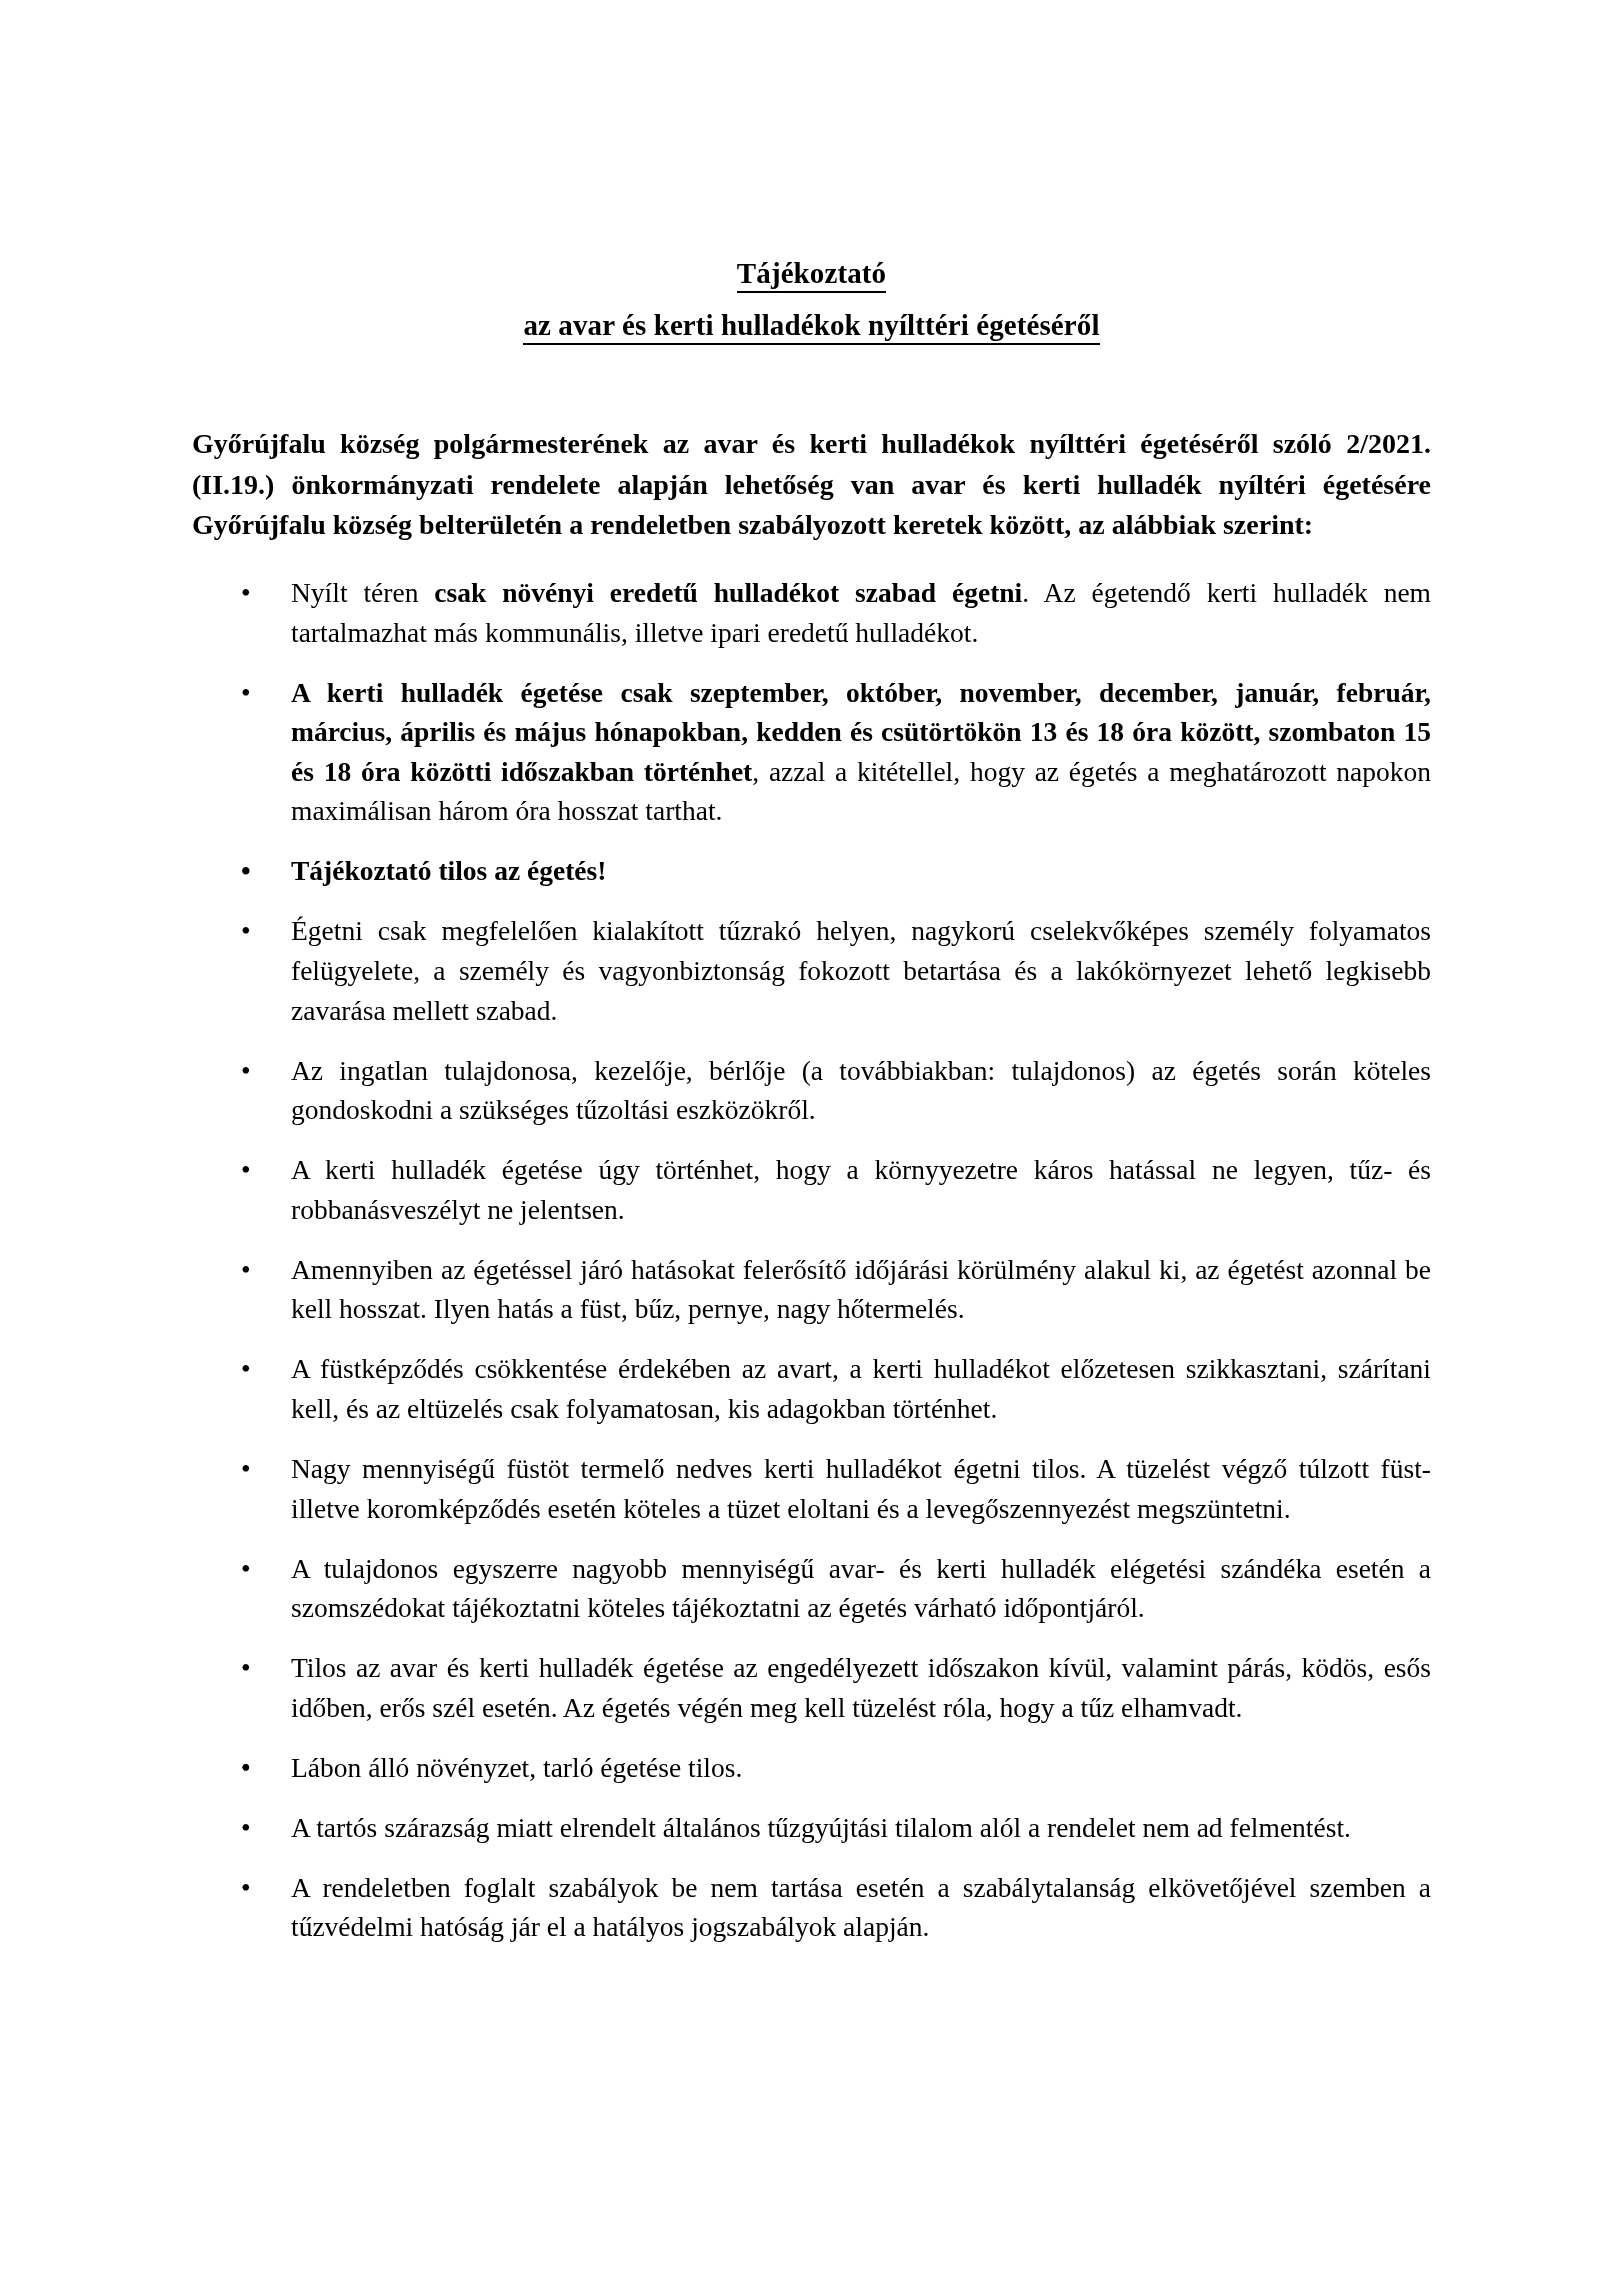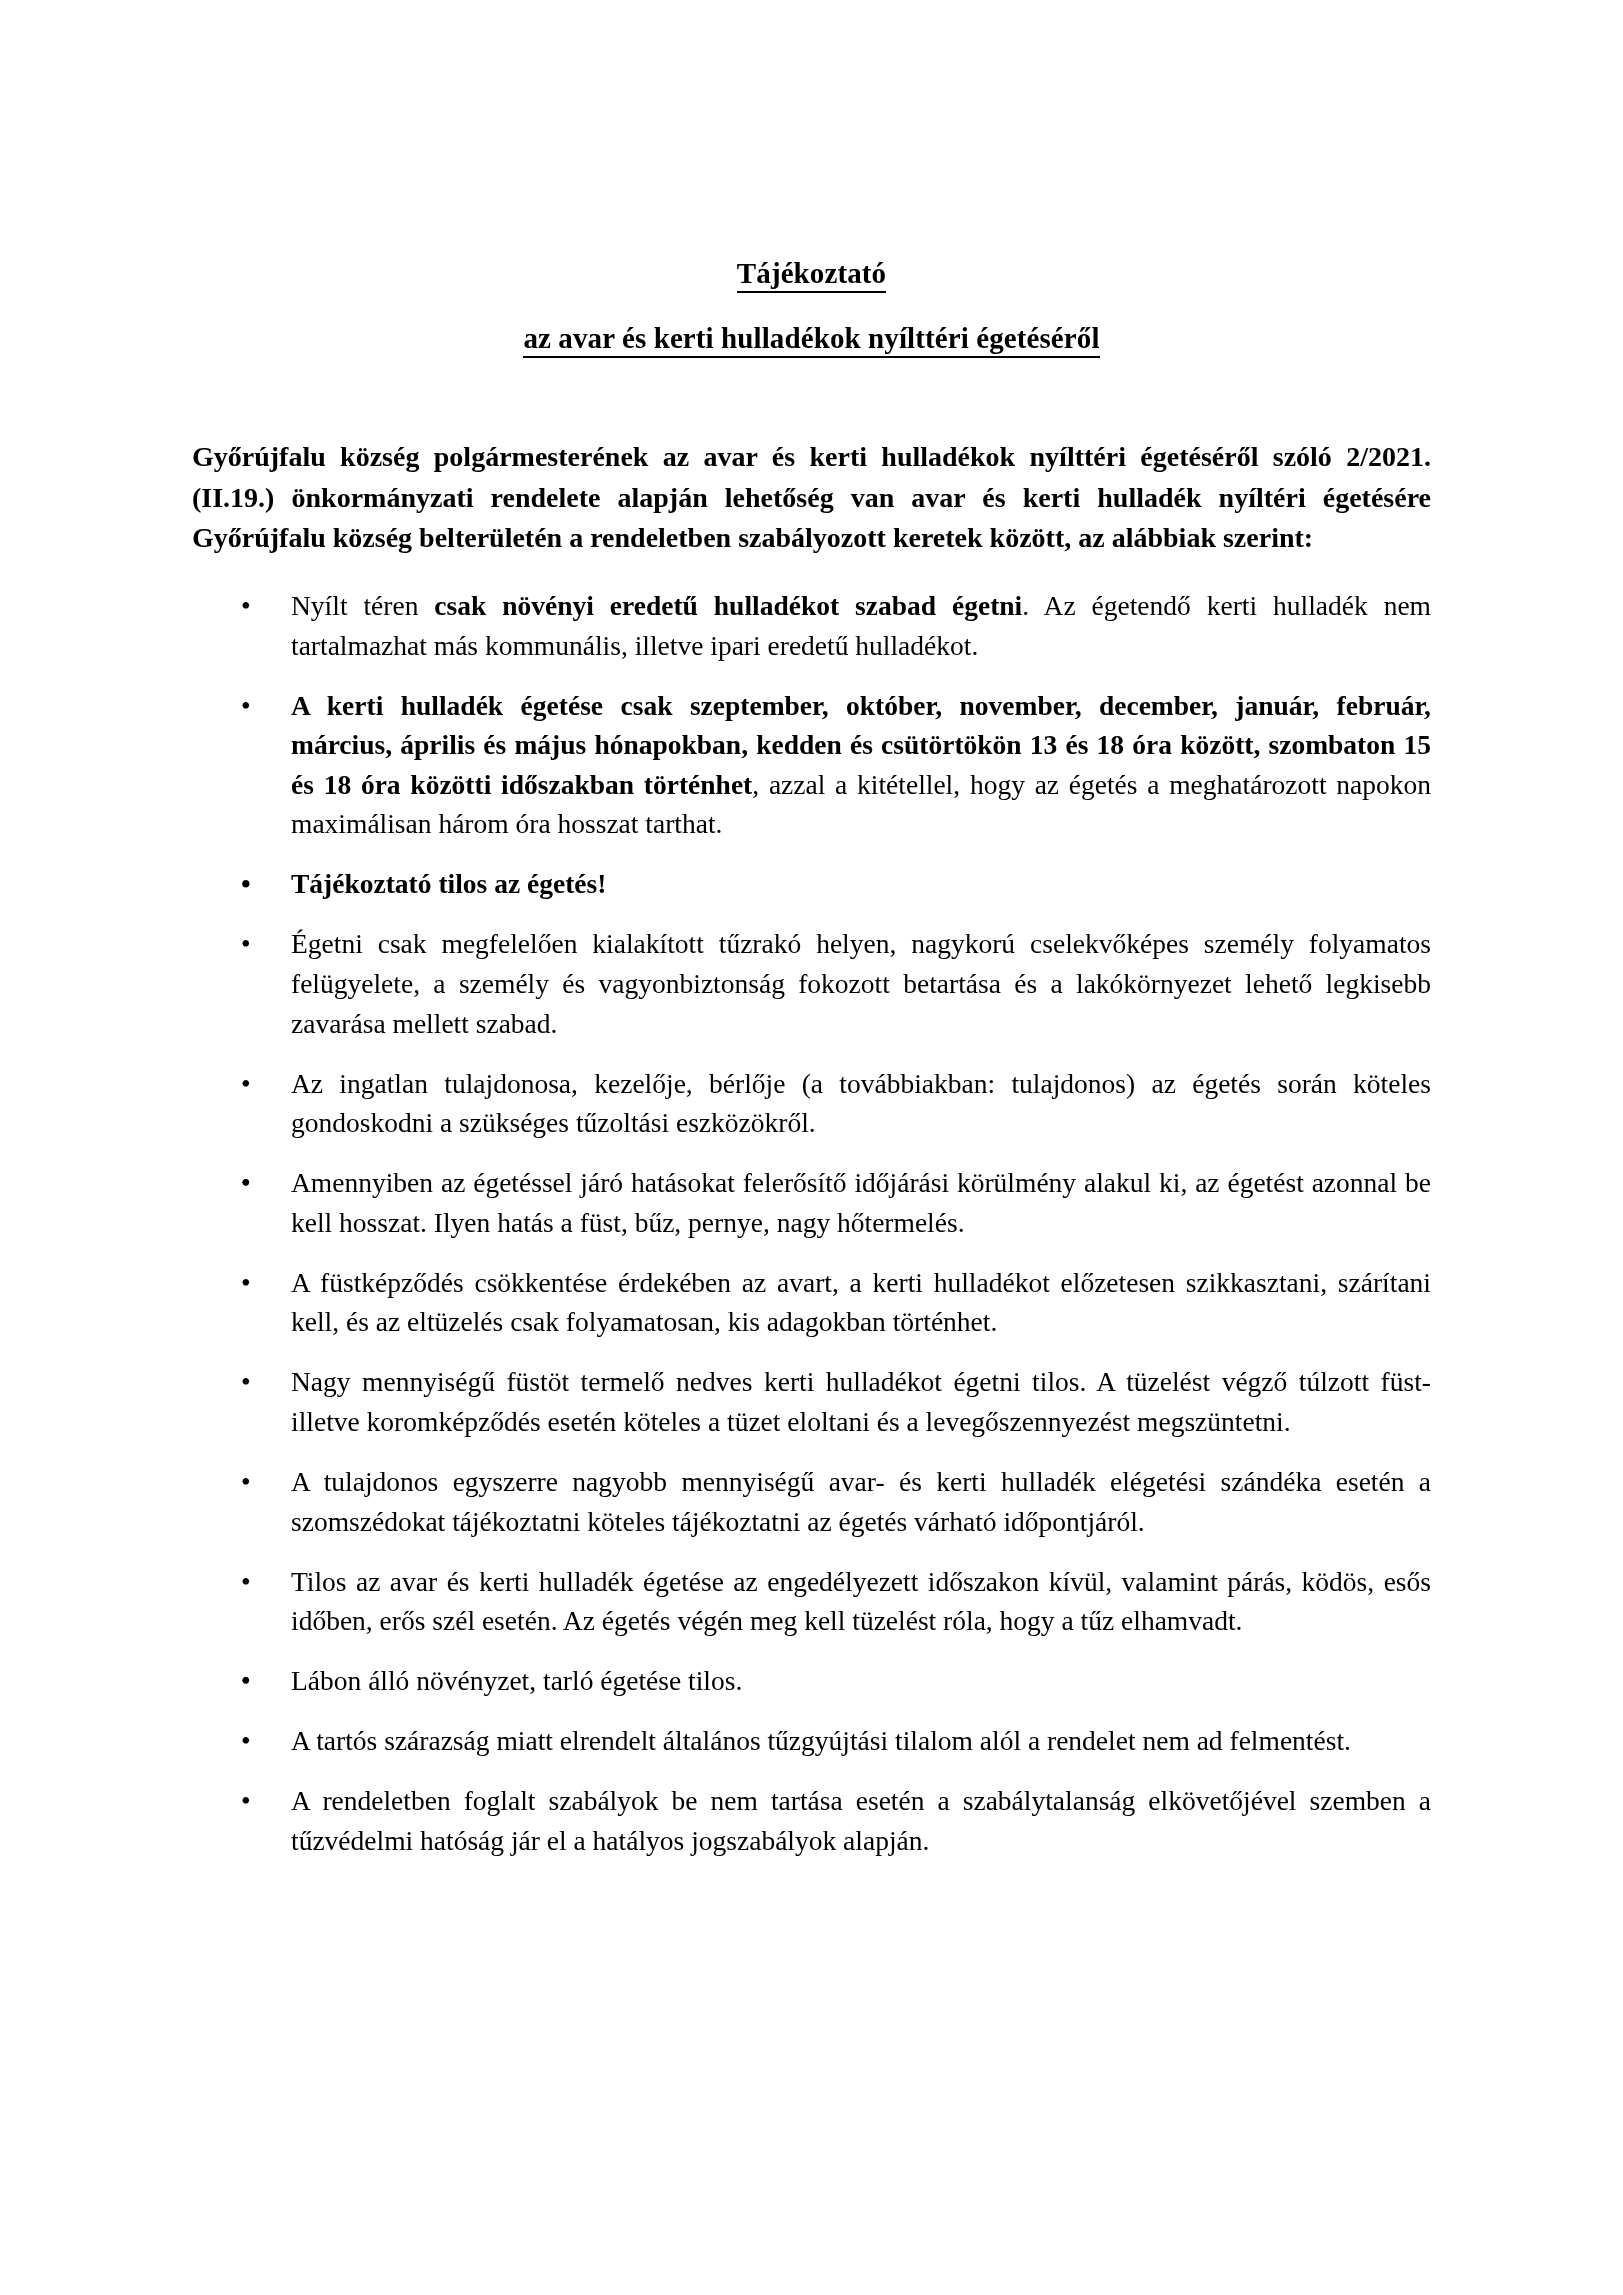--- a/index.html
+++ b/index.html
@@ -41,21 +41,21 @@
   }
 
   .doc-title span,
   .doc-subtitle span {
     display: inline-block;
     border-bottom: 2.4px solid #000;
     padding-bottom: 3.1px;
   }
 
   .doc-subtitle {
-    margin-top: 31px;
+    margin-top: 18px;
   }
 
   
   .intro {
     margin-top: 79px;
     font-size: 28px;
     font-weight: bold;
     line-height: 1.44;
     text-align: justify;
     text-justify: inter-word;
@@ -129,21 +129,21 @@
     </div>
 
     <p class="intro">Győrújfalu község polgármesterének az avar és kerti hulladékok nyílttéri égetéséről szóló 2/2021. (II.19.) önkormányzati rendelete alapján lehetőség van avar és kerti hulladék nyíltéri égetésére Győrújfalu község belterületén a rendeletben szabályozott keretek között, az alábbiak szerint:</p>
 
     <ul class="bullet-list">
         <li class="bullet-item"><span class="marker">•</span><span class="txt"><span>Nyílt téren </span><b>csak növényi eredetű hulladékot szabad égetni</b><span>. Az égetendő kerti hulladék nem tartalmazhat más kommunális, illetve ipari eredetű hulladékot.</span></span></li>
         <li class="bullet-item"><span class="marker">•</span><span class="txt"><b>A kerti hulladék égetése csak szeptember, október, november, december, január, február, március, április és május hónapokban, kedden és csütörtökön 13 és 18 óra között, szombaton 15 és 18 óra közötti időszakban történhet</b><span>, azzal a kitétellel, hogy az égetés a meghatározott napokon maximálisan három óra hosszat tarthat.</span></span></li>
         <li class="bullet-item all-bold"><span class="marker">•</span><span class="txt"><span>Tájékoztató tilos az égetés!</span></span></li>
         <li class="bullet-item"><span class="marker">•</span><span class="txt"><span>Égetni csak megfelelően kialakított tűzrakó helyen, nagykorú cselekvőképes személy folyamatos felügyelete, a személy és vagyonbiztonság fokozott betartása és a lakókörnyezet lehető legkisebb zavarása mellett szabad.</span></span></li>
         <li class="bullet-item"><span class="marker">•</span><span class="txt"><span>Az ingatlan tulajdonosa, kezelője, bérlője (a továbbiakban: tulajdonos) az égetés során köteles gondoskodni a szükséges tűzoltási eszközökről.</span></span></li>
-        <li class="bullet-item"><span class="marker">•</span></li>
+        <li class="bullet-item"><span class="marker">•</span><span class="txt"><span>A kerti hulladék égetése úgy történhet, hogy a környyezetre káros hatással ne legyen, tűz- és robbanásveszélyt ne jelentsen.</span></span></li>
         <li class="bullet-item"><span class="marker">•</span><span class="txt"><span>Amennyiben az égetéssel járó hatásokat felerősítő időjárási körülmény alakul ki, az égetést azonnal be kell hosszat. Ilyen hatás a füst, bűz, pernye, nagy hőtermelés.</span></span></li>
         <li class="bullet-item"><span class="marker">•</span><span class="txt"><span>A füstképződés csökkentése érdekében az avart, a kerti hulladékot előzetesen szikkasztani, szárítani kell, és az eltüzelés csak folyamatosan, kis adagokban történhet.</span></span></li>
         <li class="bullet-item"><span class="marker">•</span><span class="txt"><span>Nagy mennyiségű füstöt termelő nedves kerti hulladékot égetni tilos. A tüzelést végző túlzott füst- illetve koromképződés esetén köteles a tüzet eloltani és a levegőszennyezést megszüntetni.</span></span></li>
         <li class="bullet-item"><span class="marker">•</span><span class="txt"><span>A tulajdonos egyszerre nagyobb mennyiségű avar- és kerti hulladék elégetési szándéka esetén a szomszédokat tájékoztatni köteles tájékoztatni az égetés várható időpontjáról.</span></span></li>
         <li class="bullet-item"><span class="marker">•</span><span class="txt"><span>Tilos az avar és kerti hulladék égetése az engedélyezett időszakon kívül, valamint párás, ködös, esős időben, erős szél esetén. Az égetés végén meg kell tüzelést róla, hogy a tűz elhamvadt.</span></span></li>
         <li class="bullet-item"><span class="marker">•</span></li>
         <li class="bullet-item"><span class="marker">•</span><span class="txt"><span>Lábon álló növényzet, tarló égetése tilos.</span></span></li>
         <li class="bullet-item"><span class="marker">•</span><span class="txt"><span>A tartós szárazság miatt elrendelt általános tűzgyújtási tilalom alól a rendelet nem ad felmentést.</span></span></li>
         <li class="bullet-item"><span class="marker">•</span><span class="txt"><span>A rendeletben foglalt szabályok be nem tartása esetén a szabálytalanság elkövetőjével szemben a tűzvédelmi hatóság jár el a hatályos jogszabályok alapján.</span></span></li>
       </ul>

